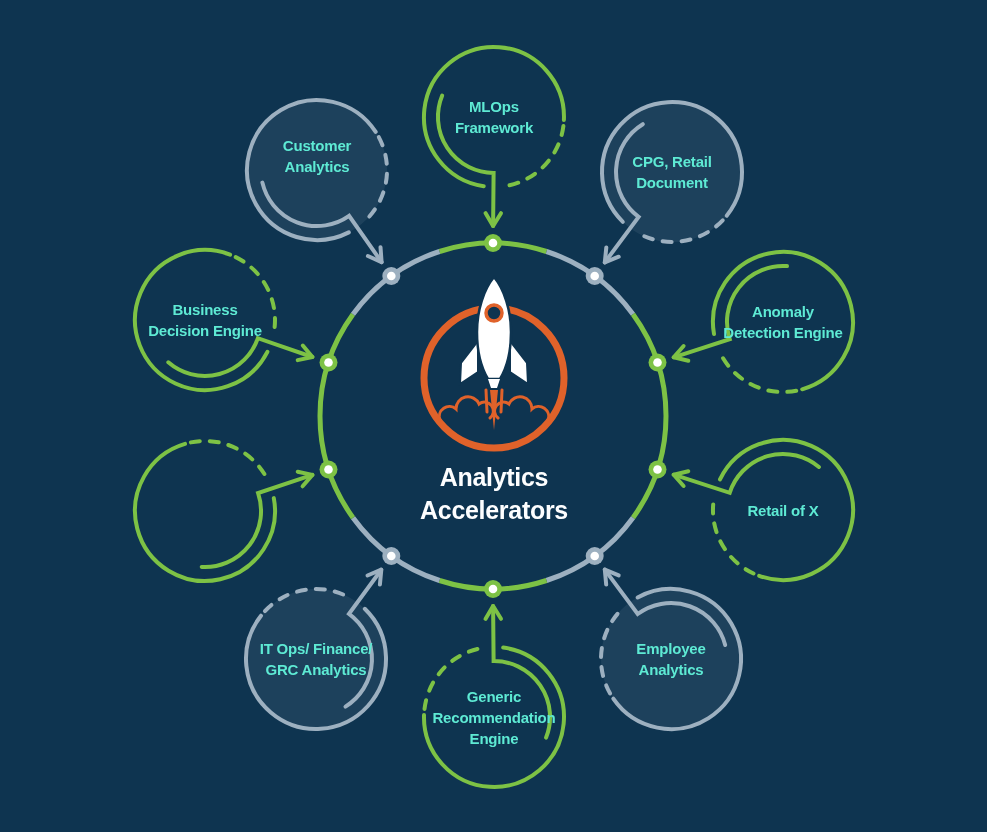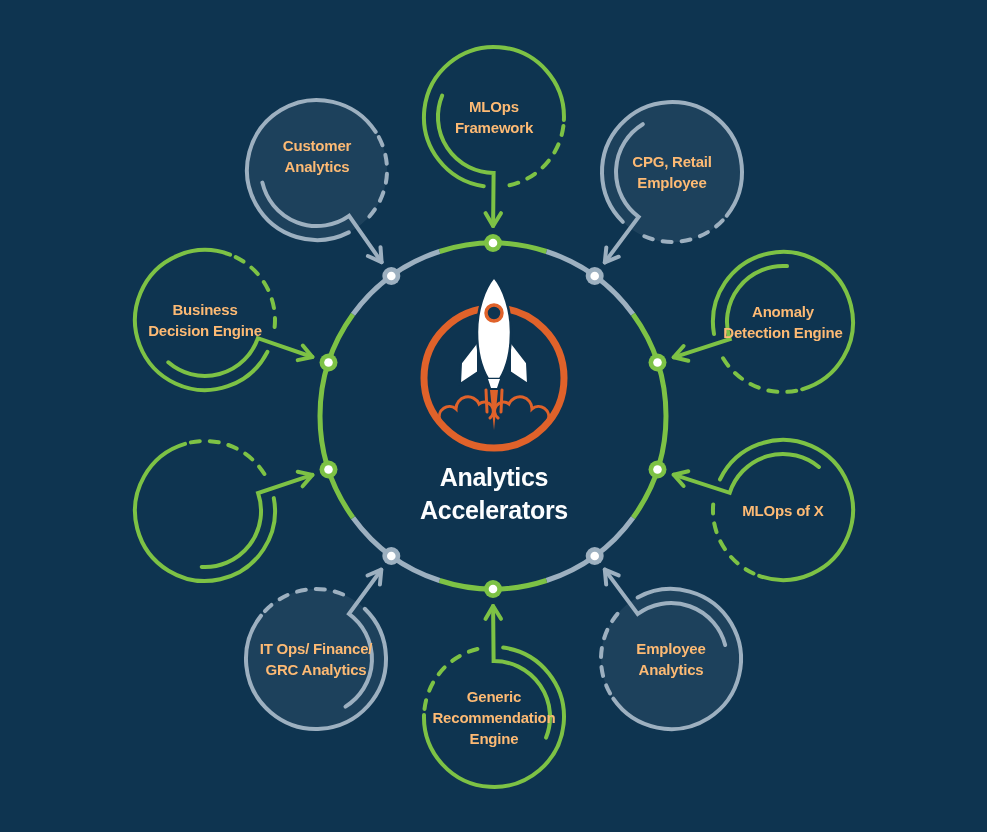--- a/index.html
+++ b/index.html
@@ -2,21 +2,21 @@
 <html><head>
 <meta charset="utf-8">
 <style>
   html,body{margin:0;padding:0;}
   body{font-family:"Liberation Sans", sans-serif;}
   #stage{position:relative;width:987px;height:832px;overflow:hidden;}
   #diagram-svg{position:absolute;left:0;top:0;}
   .node-label{
     position:absolute;width:160px;margin:0;
     transform:translate(-50%,-50%);
-    text-align:center;color:#fdba74;font-weight:bold;
+    text-align:center;color:#5eead4;font-weight:bold;
     font-size:15px;line-height:21px;letter-spacing:-0.2px;
     white-space:pre-line;pointer-events:none;
   }
   .center-title{
     position:absolute;width:260px;
     transform:translate(-50%,-50%);
     text-align:center;color:#fdfeff;font-weight:bold;
     font-size:25px;line-height:33px;letter-spacing:-0.3px;
     white-space:pre-line;pointer-events:none;
   }
@@ -136,24 +136,24 @@
           <path d="M 488,379 L 500,379 L 497,388 L 491,388 Z" fill="#ffffff"></path>
           <circle cx="494" cy="313" r="8" fill="#0e3450" stroke="#e0622a" stroke-width="3.5"></circle>
         </g>
       </g>
     </svg>
   <div class="center-title" style="left: 494px; top: 494px;">Analytics
 Accelerators</div>
 <div class="node-label" style="left: 494px; top: 117px;">MLOps
 Framework</div>
     <div class="node-label" style="left: 672px; top: 172px;">CPG, Retail
-Employee</div>
+Document</div>
     <div class="node-label" style="left: 783px; top: 322px;">Anomaly
 Detection Engine</div>
-    <div class="node-label" style="left: 783px; top: 510px;">MLOps of X</div>
+    <div class="node-label" style="left: 783px; top: 510px;">Retail of X</div>
     <div class="node-label" style="left: 671px; top: 659px;">Employee
 Analytics</div>
     <div class="node-label" style="left: 316px; top: 659px;">IT Ops/ Finance/
 GRC Analytics</div>
     <div class="node-label" style="left: 494px; top: 717px;">Generic
 Recommendation
 Engine</div>
     <div class="node-label" style="left: 205px; top: 320px;">Business
 Decision Engine</div>
     <div class="node-label" style="left: 317px; top: 156px;">Customer

